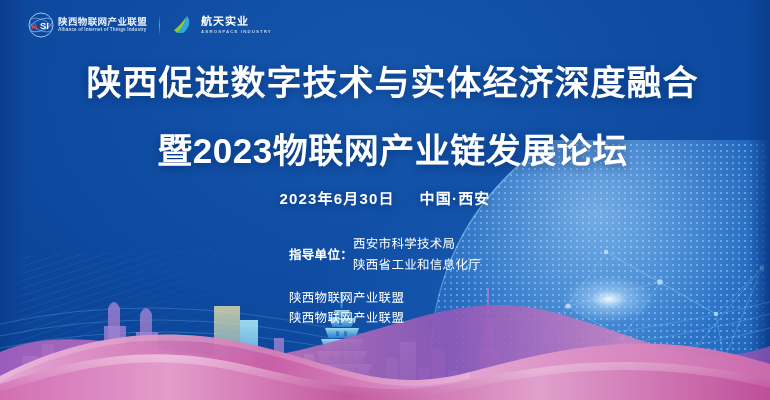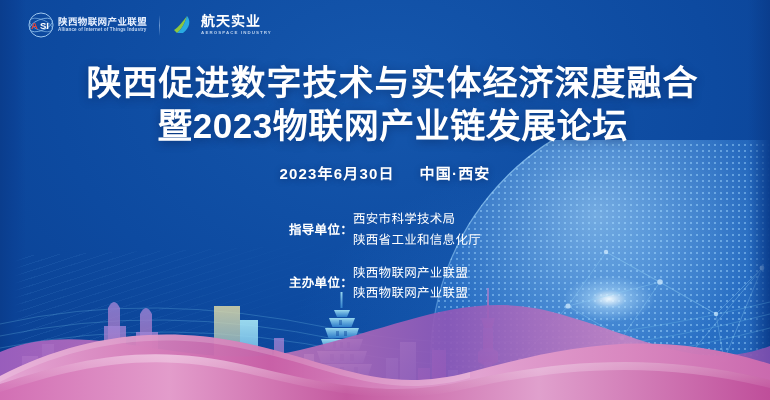--- a/index.html
+++ b/index.html
@@ -98,33 +98,33 @@
   .asi-en{
     font-size:4.6px;font-weight:bold;color:#c4d8f2;letter-spacing:.15px;
     white-space:nowrap;margin-top:2px;
   }
   .logo-div{
     width:1px;height:21px;background:linear-gradient(180deg,rgba(200,225,255,0),rgba(200,225,255,.5),rgba(200,225,255,0));
   }
   .logo-aero{display:flex;align-items:center;gap:5px;}
   .aero-mark{width:24px;height:20px;flex:0 0 24px;}
   .aero-text{display:flex;flex-direction:column;line-height:1;}
-  .aero-cn{font-size:14px;font-weight:bold;color:#ffffff;letter-spacing:1px;white-space:nowrap;}
+  .aero-cn{font-size:11px;font-weight:bold;color:#ffffff;letter-spacing:1px;white-space:nowrap;}
   .aero-en{font-size:4.4px;font-weight:bold;color:#bcd2ee;letter-spacing:1.1px;white-space:nowrap;margin-top:3px;}
 
   
   .content{position:absolute;left:0;top:0;width:100%;z-index:7;text-align:center;}
   .title{
     margin-top:62px;
     color:#ffffff;font-weight:bold;
     font-size:35px;line-height:1.22;letter-spacing:1px;
     text-shadow:0 2px 10px rgba(0,24,70,.45);
     padding-left:15px;
   }
-  .title-l2{letter-spacing:0.5px;}
+  .title-l2{letter-spacing:0.5px;margin-top:25px;}
   .subtitle{
     margin-top:15px;
     color:#ffffff;font-weight:bold;font-size:15px;letter-spacing:1.2px;
     text-shadow:0 1px 6px rgba(0,24,70,.4);
   }
   .subtitle .gap{display:inline-block;width:14px;}
 
   .orgs{
     margin-top:26px;
     display:inline-block;text-align:left;
@@ -369,21 +369,20 @@
 
       <div class="org-group">
         <span class="org-label">指导单位：</span>
         <span class="org-values">
           <span>西安市科学技术局</span>
           <span>陕西省工业和信息化厅</span>
         </span>
       </div>
 
       <div class="org-group">
-        <span class="org-label">主办单位：</span>
         <span class="org-values">
           <span>陕西物联网产业联盟</span>
           <span>陕西物联网产业联盟</span>
         </span>
       </div>
 
     </div>
   </div>
 
 </div>

